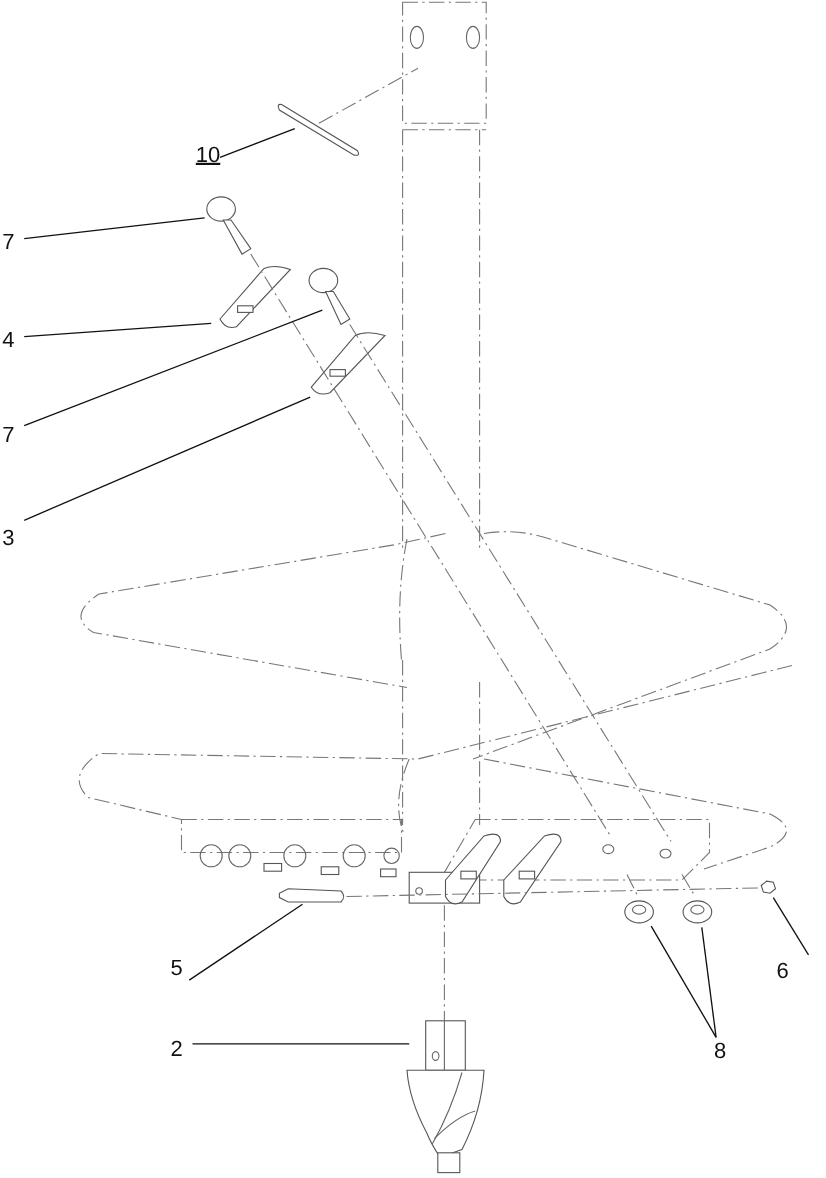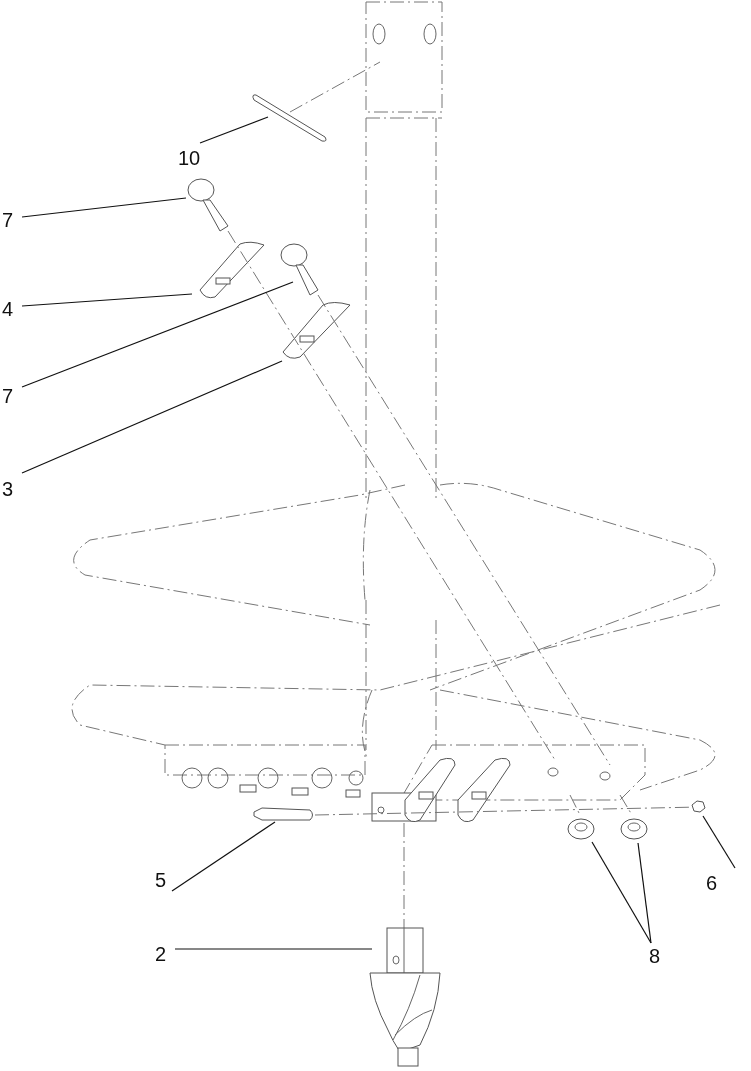--- a/index.html
+++ b/index.html
@@ -128,21 +128,21 @@
     <line class="leader" x1="22" y1="387" x2="293" y2="282"></line>
     <line class="leader" x1="22" y1="473" x2="282" y2="361"></line>
     <line class="leader" x1="172" y1="891" x2="275" y2="822"></line>
     <line class="leader" x1="735" y1="868" x2="703" y2="816"></line>
     <line class="leader" x1="651" y1="943" x2="592" y2="842"></line>
     <line class="leader" x1="651" y1="943" x2="638" y2="843"></line>
     <line class="leader" x1="175" y1="949" x2="372" y2="949"></line>
   </g>
 </svg>
 
-<div class="lbl" style="left:178px;top:148px;">10</div>
+<div class="lbl" style="left:178px;top:131px;text-decoration:underline;">10</div>
 <div class="lbl" style="left:2px;top:210px;">7</div>
 <div class="lbl" style="left:2px;top:299px;">4</div>
 <div class="lbl" style="left:2px;top:386px;">7</div>
 <div class="lbl" style="left:2px;top:479px;">3</div>
 <div class="lbl" style="left:155px;top:870px;">5</div>
 <div class="lbl" style="left:706px;top:873px;">6</div>
 <div class="lbl" style="left:649px;top:946px;">8</div>
 <div class="lbl" style="left:155px;top:944px;">2</div>
 
 </body></html>

